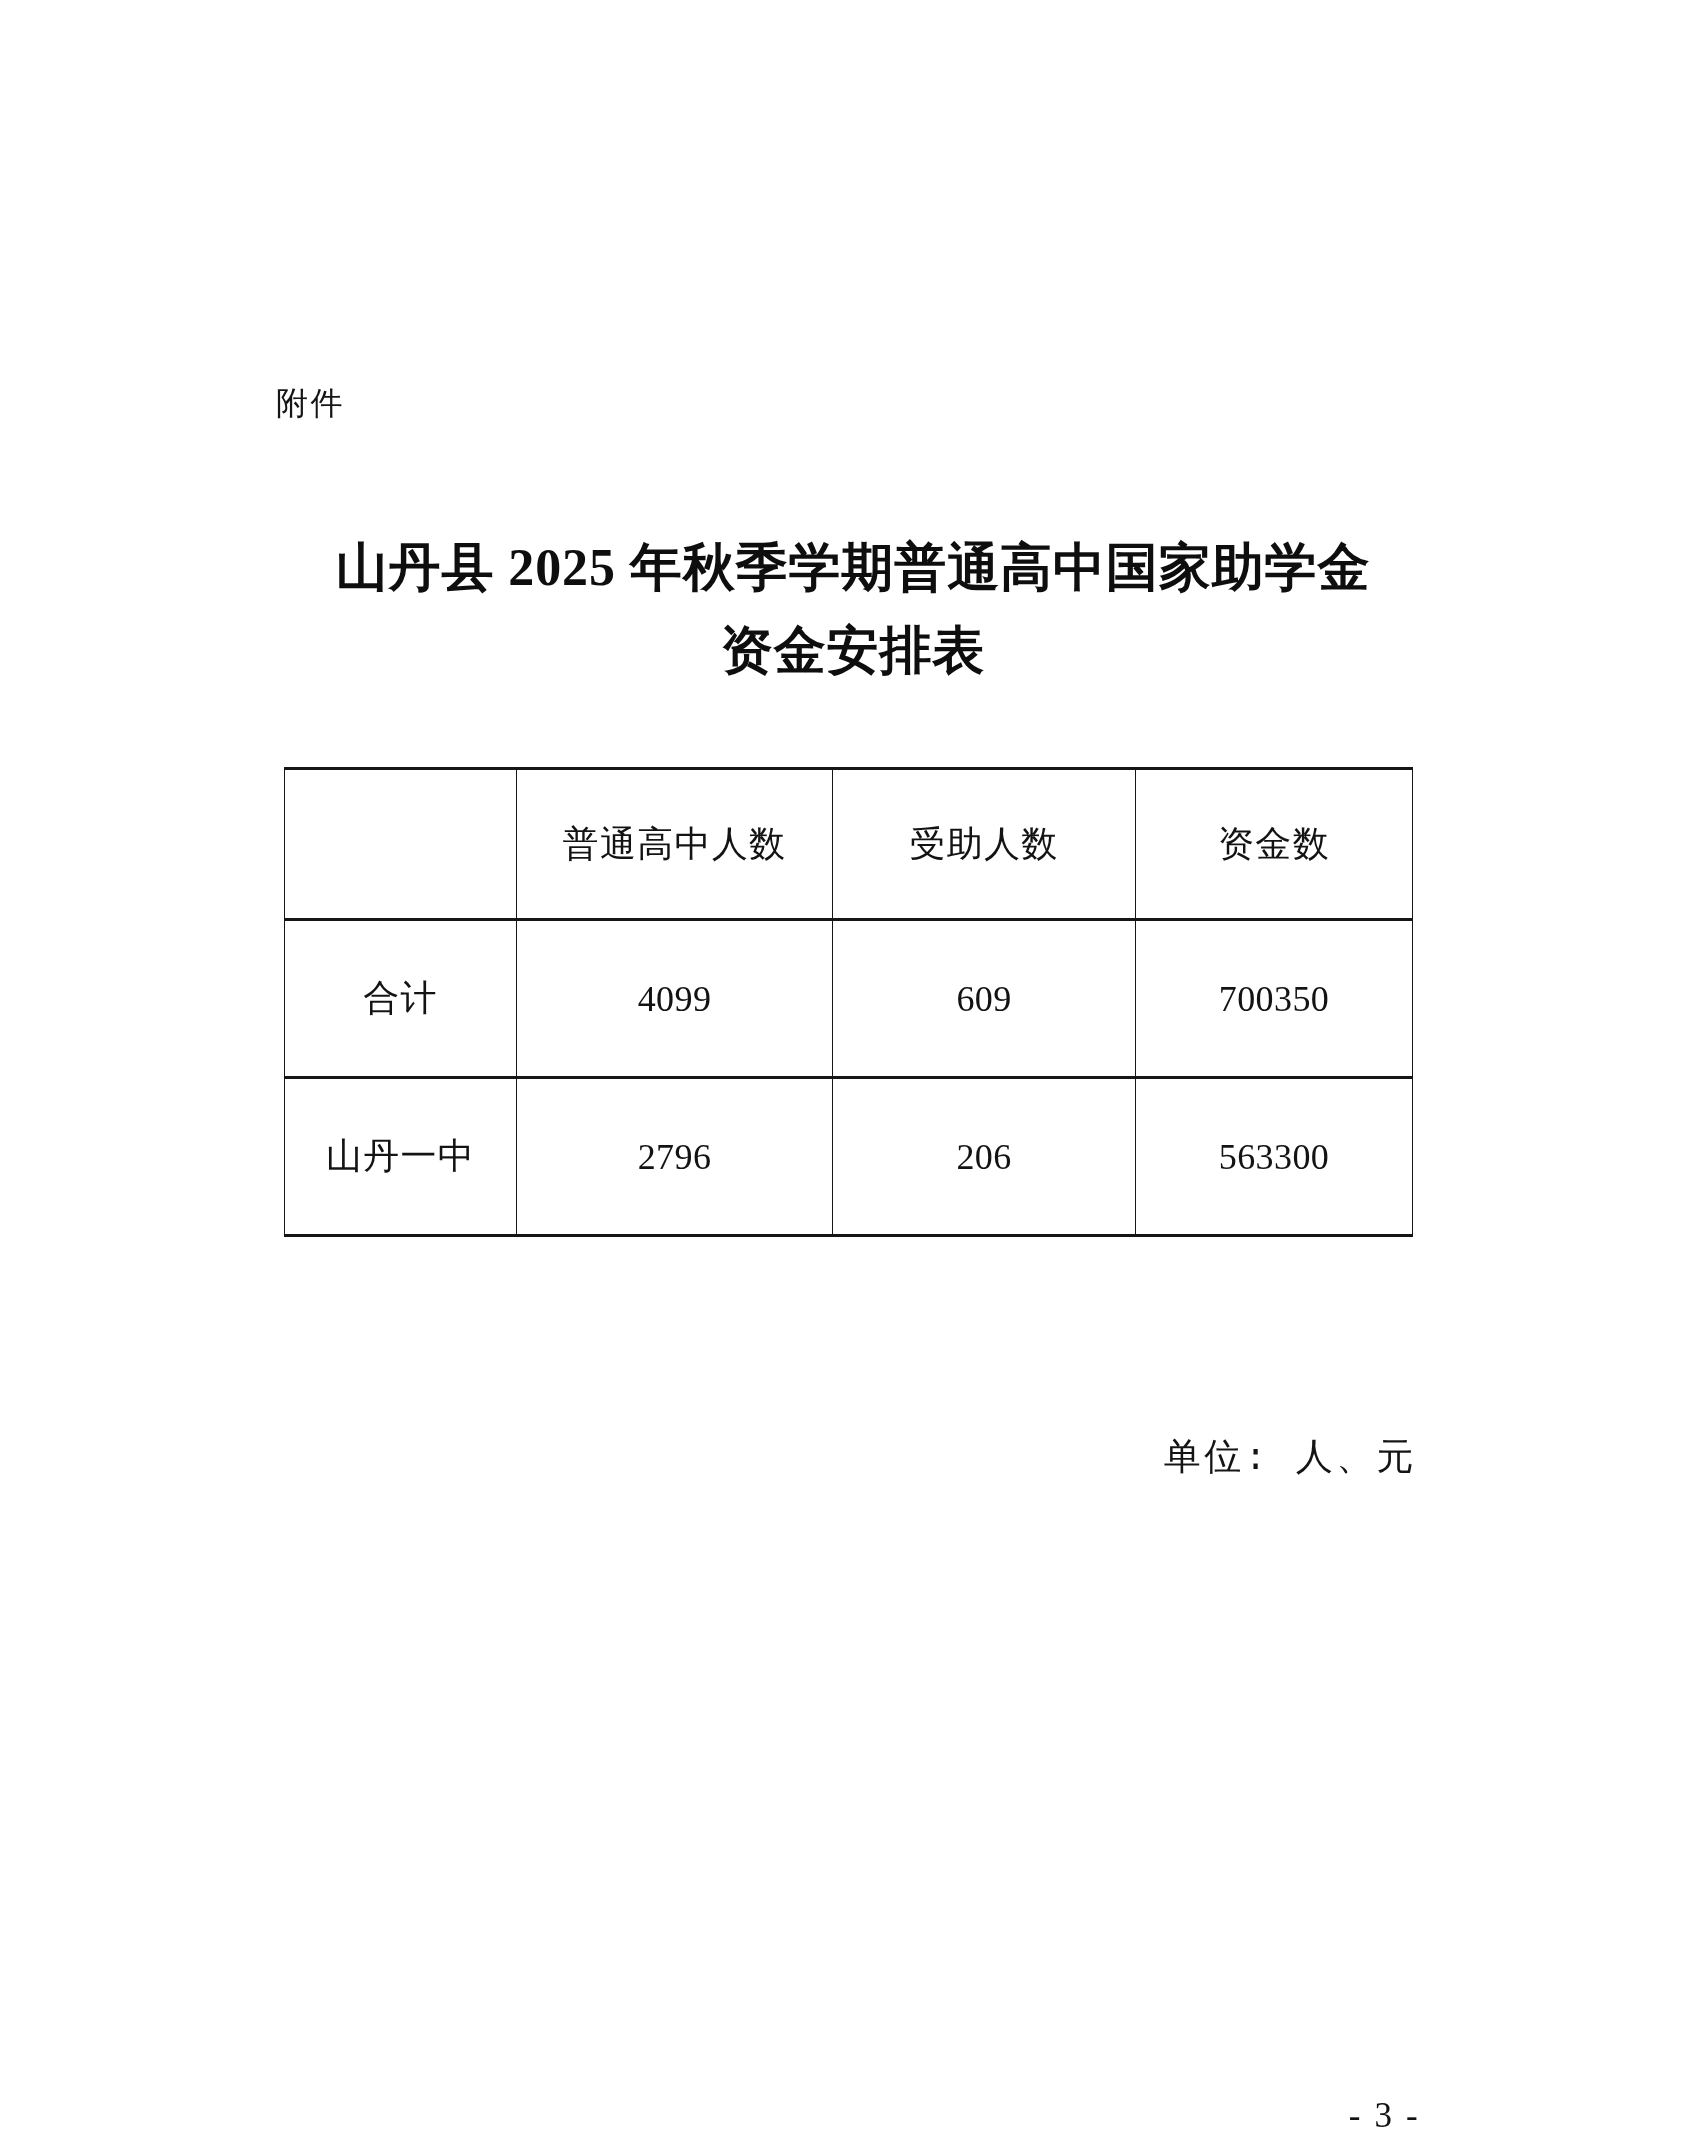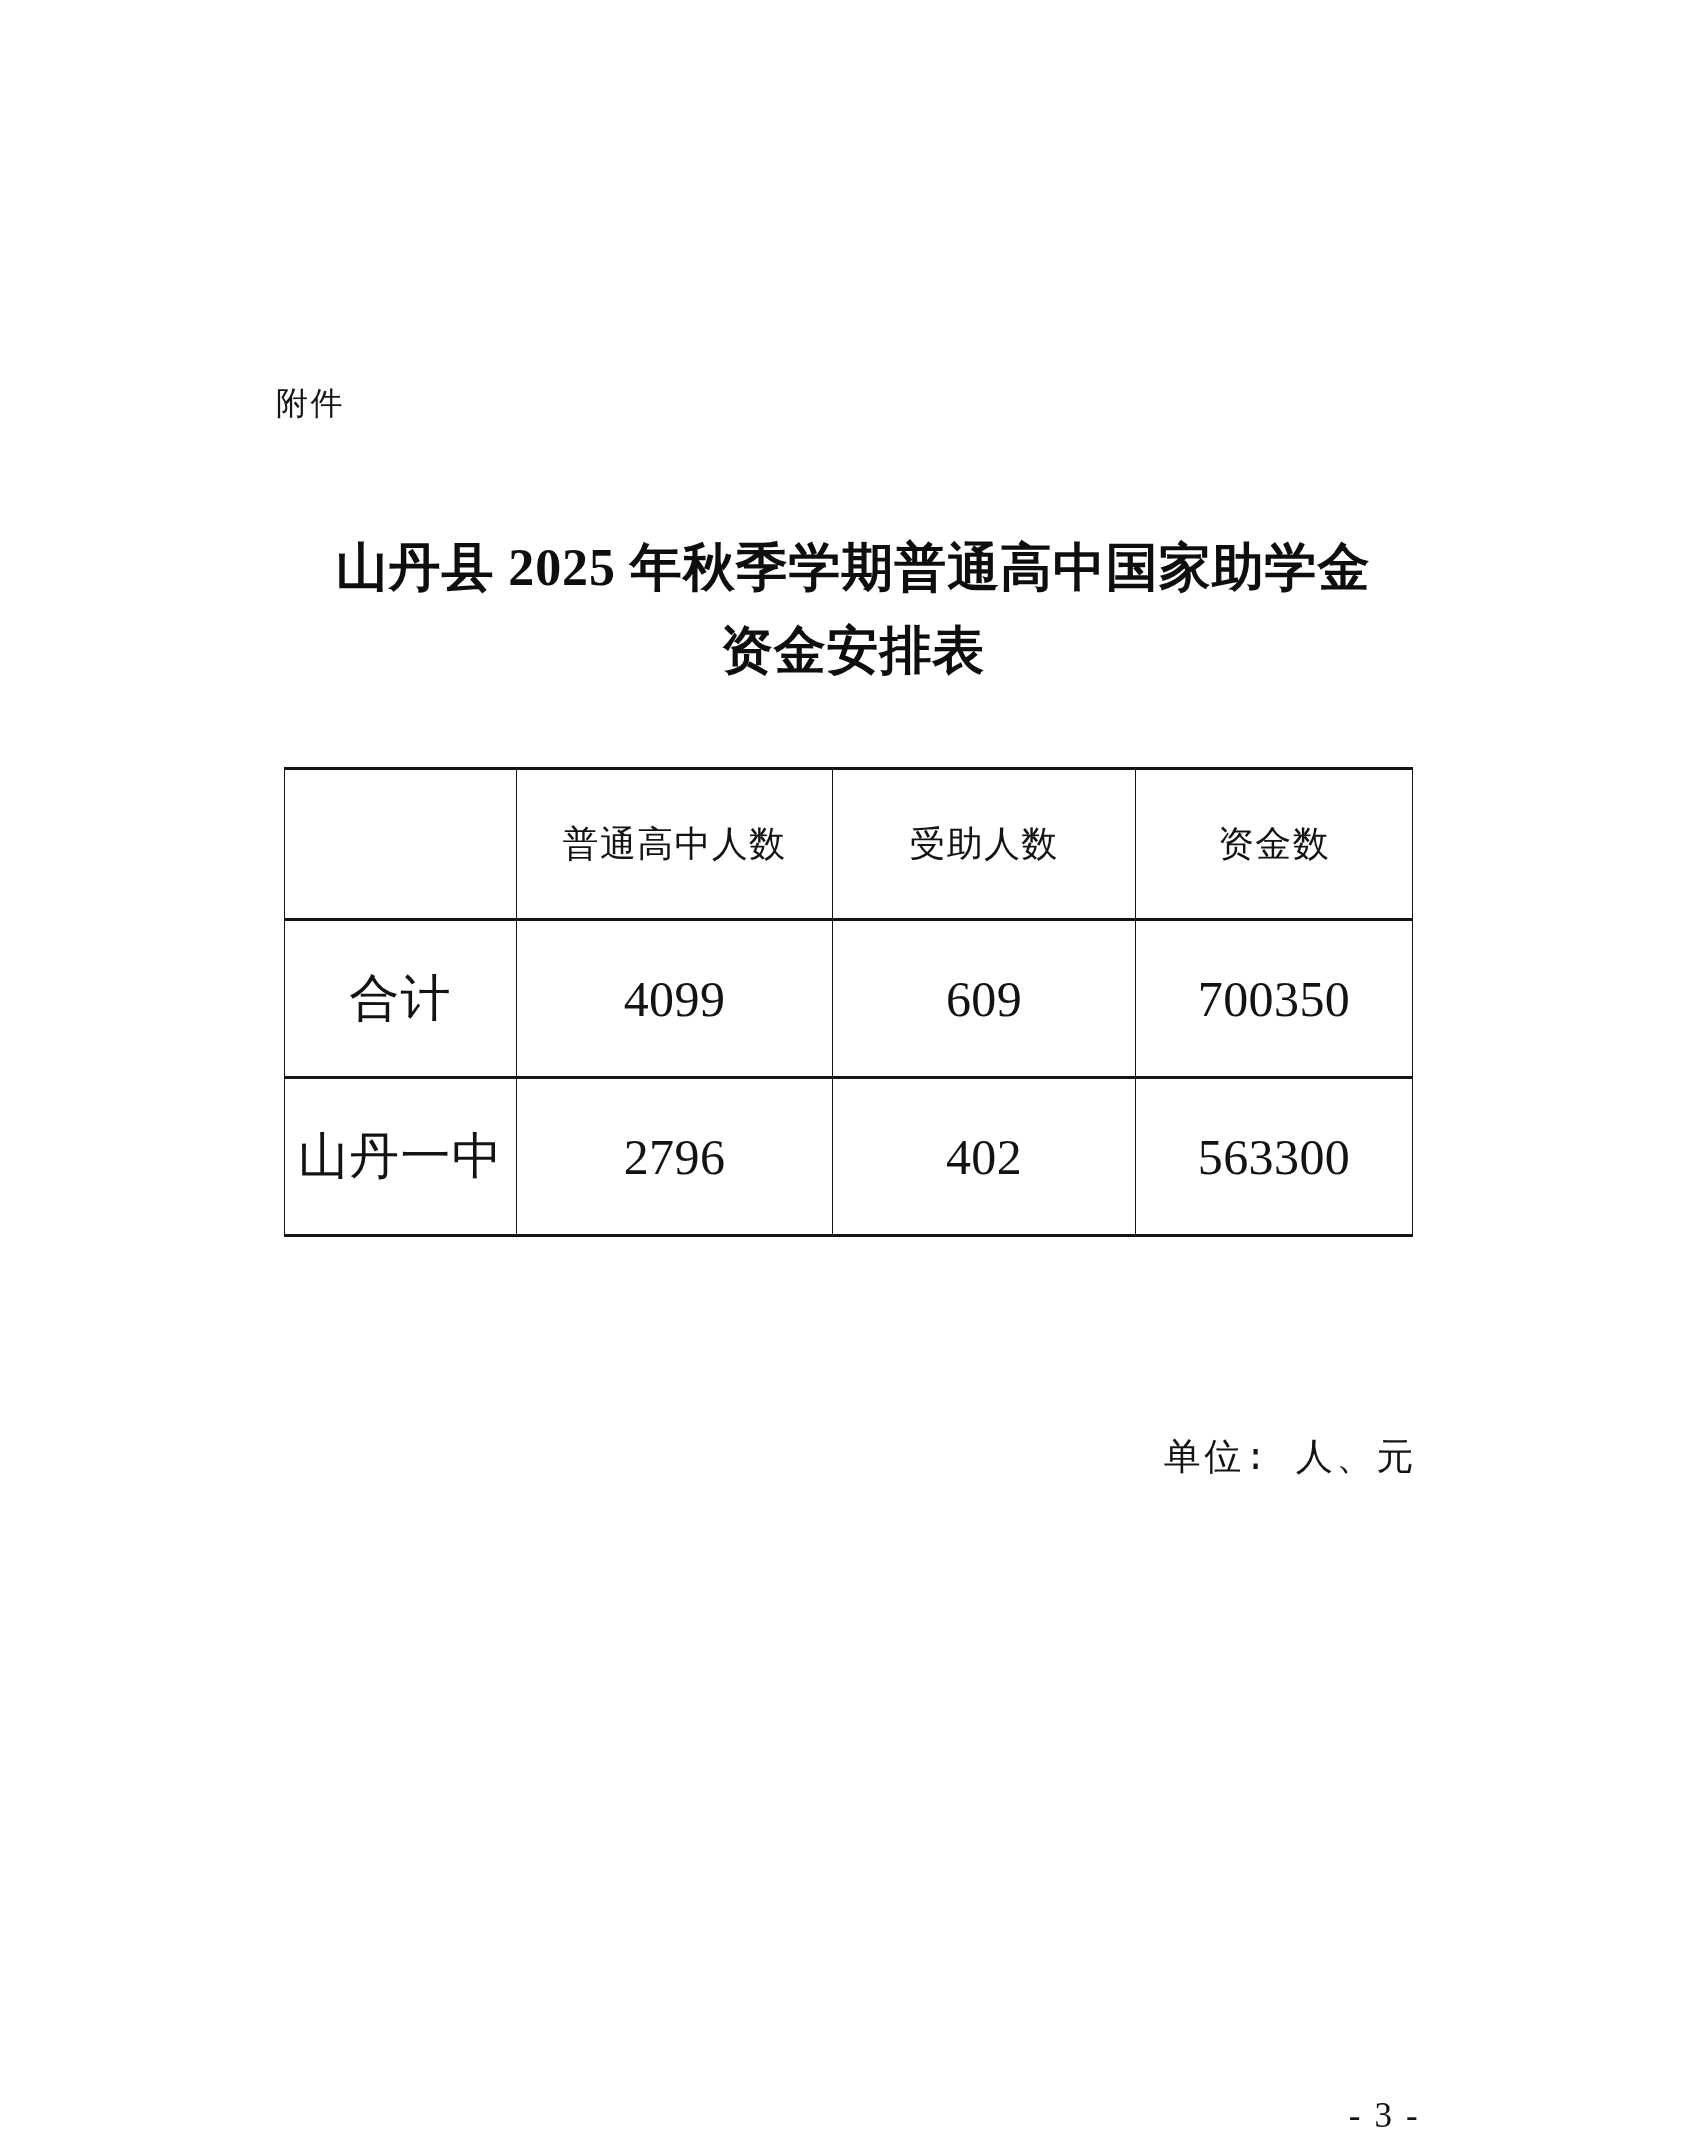--- a/index.html
+++ b/index.html
@@ -51,21 +51,21 @@
     width: 1129px;
     border-top: 3.9px solid #161616;
     border-bottom: 3.9px solid #161616;
   }
   .fund-table td {
     border: 1.7px solid #161616;
     border-top-width: 3.4px;
     border-bottom-width: 3.4px;
     text-align: center;
     vertical-align: middle;
-    font-size: 50px;
+    font-size: 36px;
     color: #131313;
     letter-spacing: 1.3px;
     overflow: hidden;
   }
   .fund-table tr { height: 158px; }
   .fund-table tr.header-row { height: 151px; }
   .fund-table td.hdr { font-size: 36px; }
   .fund-table td.num { letter-spacing: 0.4px; }
 
   
@@ -120,21 +120,21 @@
       </tr>
       <tr>
         <td>合计</td>
         <td class="num">4099</td>
         <td class="num">609</td>
         <td class="num">700350</td>
       </tr>
       <tr>
         <td>山丹一中</td>
         <td class="num">2796</td>
-        <td class="num">402</td>
+        <td class="num">206</td>
         <td class="num">563300</td>
       </tr>
     </tbody>
   </table>
 
   <div class="unit-note">单位: 人、元</div>
 
   <div class="page-number">- 3 -</div>
 
 </div>

